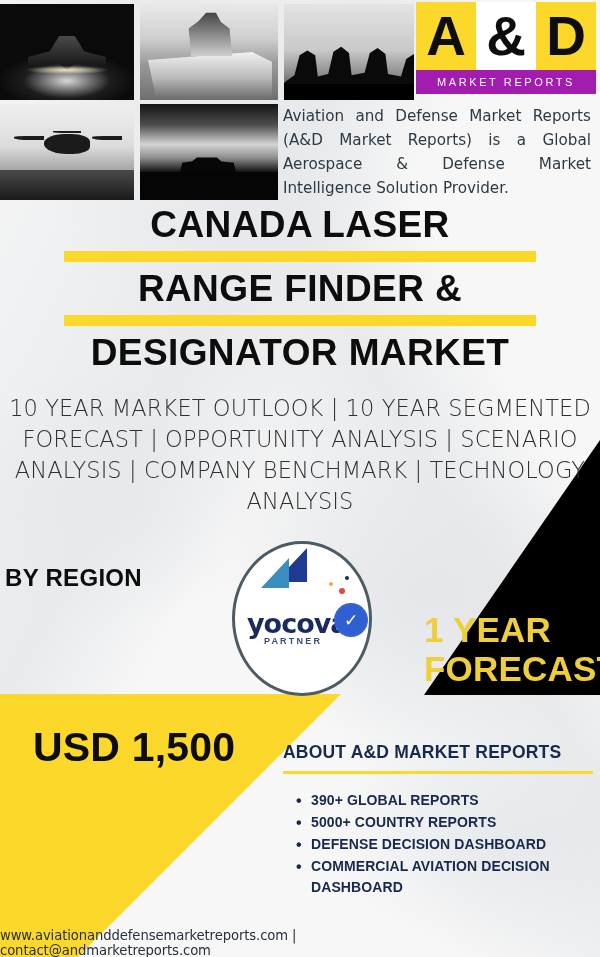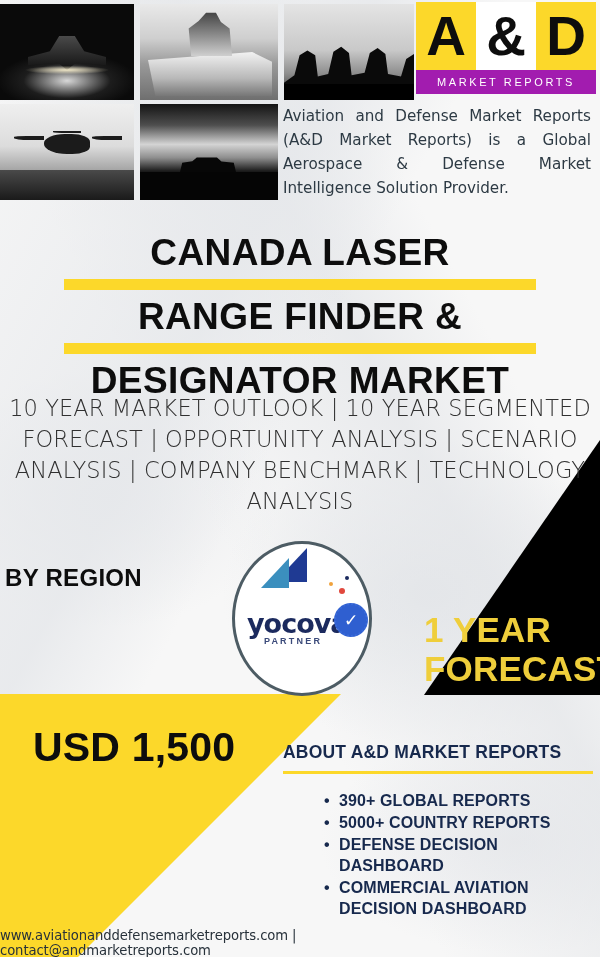--- a/index.html
+++ b/index.html
@@ -109,21 +109,21 @@
     clip-path:polygon(600px 440px, 600px 695px, 424px 695px);
   }
 
   
   #yellow-wedge{ position:absolute; left:0; top:0; width:600px; height:957px; z-index:2;
     background:#FCD82A;
     clip-path:polygon(0px 694px, 341px 694px, 78px 957px, 0px 957px);
   }
 
   
-  #title-block{ position:absolute; left:0; top:230px; width:600px; z-index:6; text-align:center; }
+  #title-block{ position:absolute; left:0; top:202px; width:600px; z-index:6; text-align:center; }
   .title-line{ font-weight:700; font-size:37px; letter-spacing:.4px; color:#0d0d0d; line-height:46px; }
   .title-rule{ width:472px; height:11px; background:#FCD82A; margin:3px auto 4px auto; }
 
   
   #subtitle{ position:absolute; left:8px; top:393px; width:584px; z-index:6;
     text-align:center; font-size:22.5px; line-height:31px; color:#303030;
     font-family:"DejaVu Sans", sans-serif; font-weight:300; letter-spacing:.1px; }
 
   
   #by-list{ position:absolute; left:5px; top:560px; z-index:6; }
@@ -155,22 +155,22 @@
   
   #usd-price{ position:absolute; left:33px; top:724px; z-index:6;
     font-weight:700; font-size:41px; color:#0d0d0d; letter-spacing:.2px; }
 
   
   #about-section{ position:absolute; left:283px; top:742px; width:312px; z-index:6; }
   #about-heading{ font-weight:700; font-size:17.5px; color:#17294d; letter-spacing:.2px;
     padding-bottom:8px; }
   #about-underline{ width:310px; height:3px; background:#FCD82A; margin-bottom:16px; }
   #about-list{ list-style:none; padding-left:28px; }
-  #about-list li{ position:relative; font-weight:700; font-size:16px; line-height:21px;
-    color:#17294d; margin-bottom:1px; letter-spacing:.1px;margin-left:28px; }
+  #about-list li{ position:relative; font-weight:700; font-size:14px; line-height:21px;
+    color:#17294d; margin-bottom:1px; letter-spacing:.1px; }
   #about-list li::before{ content:"\2022"; position:absolute; left:-15px; top:0; color:#17294d; font-size:16px; }
 
   
   #footer-bar{ position:absolute; left:0; top:929px; width:480px; height:28px; z-index:8;
     display:flex; align-items:center; justify-content:center; }
   #footer-text{ font-size:13.2px; color:#27313a; font-family:"DejaVu Sans", sans-serif;
     letter-spacing:-.1px; }
 </style>
 </head>
 <body>

